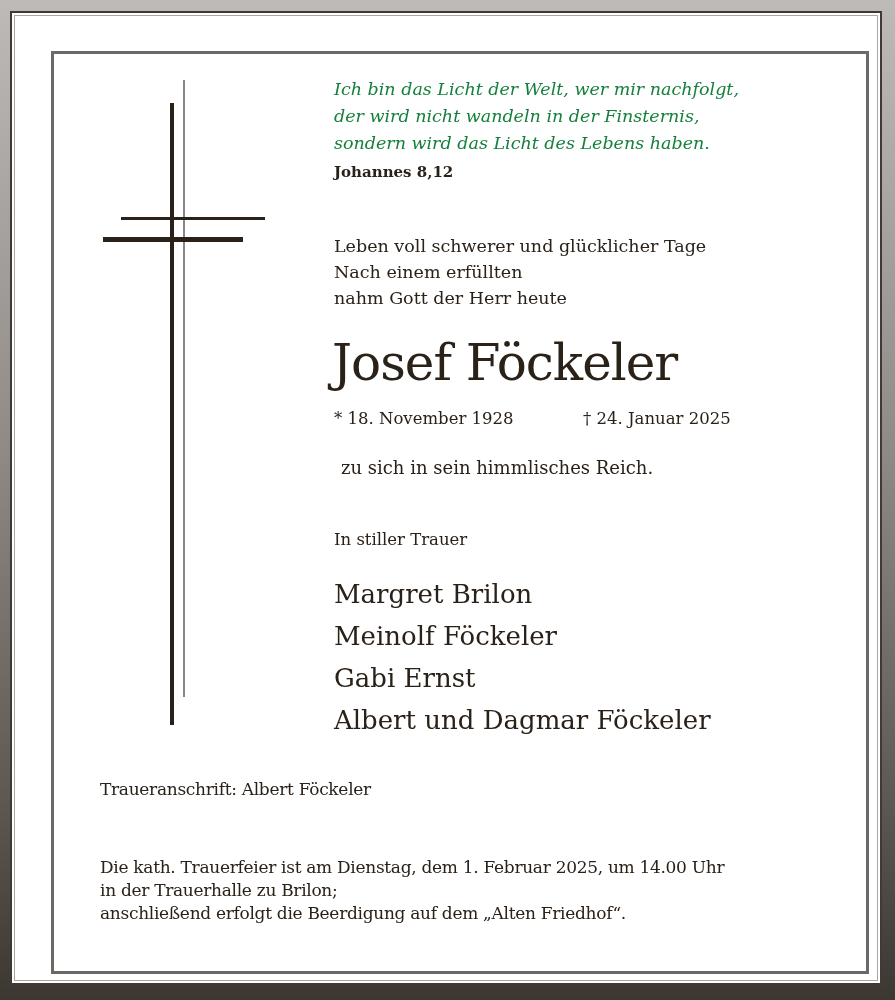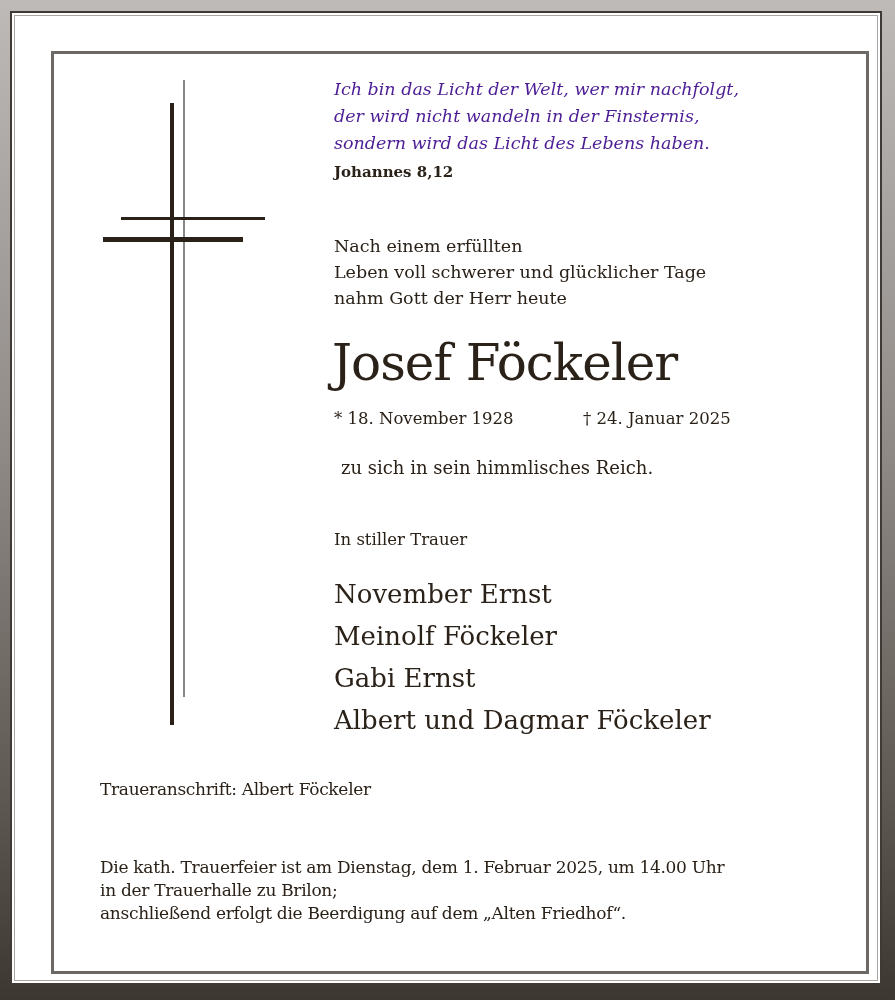--- a/index.html
+++ b/index.html
@@ -16,21 +16,21 @@
     box-shadow: inset 0 0 0 2px #fff, inset 0 0 0 3px #a9a6a3;
     box-sizing:border-box;
   }
   .inner-frame {
     position:absolute; left:39px; top:38px; width:818px; height:923px;
     border:3px solid #6b6865; box-sizing:border-box;
   }
   .cross-line { position:absolute; background:#2a2118; }
   .cross-thin { position:absolute; background:#8a8784; }
   .txt { position:absolute; white-space:nowrap; }
-  .verse { left:334px; top:76px; font-style:italic; font-size:17.5px; line-height:27px; color:#4c1d95; }
+  .verse { left:334px; top:76px; font-style:italic; font-size:17.5px; line-height:27px; color:#15803d; }
   .ref { left:334px; top:163px; font-weight:bold; font-size:15px; }
   .intro { left:334px; top:233px; font-size:17.5px; line-height:26px; }
   .name { left:332px; top:328px; font-size:50px; letter-spacing:-1px; line-height:70px; }
   .born { left:334px; top:409px; font-size:16.5px; }
   .died { left:583px; top:409px; font-size:16.5px; }
   .reich { left:341px; top:457px; font-size:18px; }
   .trauer { left:334px; top:530px; font-size:16.5px; }
   .mourners { left:334px; top:573px; font-size:26px; line-height:42px; }
   .address { left:100px; top:777px; font-size:17px; line-height:24px; letter-spacing:-0.3px; }
   .service { left:100px; top:856px; font-size:17px; line-height:23px; letter-spacing:-0.3px; }
@@ -51,34 +51,34 @@
 </div>
 
 <div class="txt verse">
   <span class="line">Ich bin das Licht der Welt, wer mir nachfolgt,</span>
   <span class="line">der wird nicht wandeln in der Finsternis,</span>
   <span class="line">sondern wird das Licht des Lebens haben.</span>
 </div>
 <div class="txt ref">Johannes 8,12</div>
 
 <div class="txt intro">
+  <span class="line">Leben voll schwerer und glücklicher Tage</span>
   <span class="line">Nach einem erfüllten</span>
-  <span class="line">Leben voll schwerer und glücklicher Tage</span>
   <span class="line">nahm Gott der Herr heute</span>
 </div>
 
 <div class="txt name">Josef Föckeler</div>
 <div class="txt born">* 18. November 1928</div>
 <div class="txt died">† 24. Januar 2025</div>
 
 <div class="txt reich">zu sich in sein himmlisches Reich.</div>
 <div class="txt trauer">In stiller Trauer</div>
 
 <div class="txt mourners">
-  <span class="line">November Ernst</span>
+  <span class="line">Margret Brilon</span>
   <span class="line">Meinolf Föckeler</span>
   <span class="line">Gabi Ernst</span>
   <span class="line">Albert und Dagmar Föckeler</span>
 </div>
 
 <div class="txt address">
   <span class="line">Traueranschrift: Albert Föckeler</span>
 </div>
 
 <div class="txt service">

